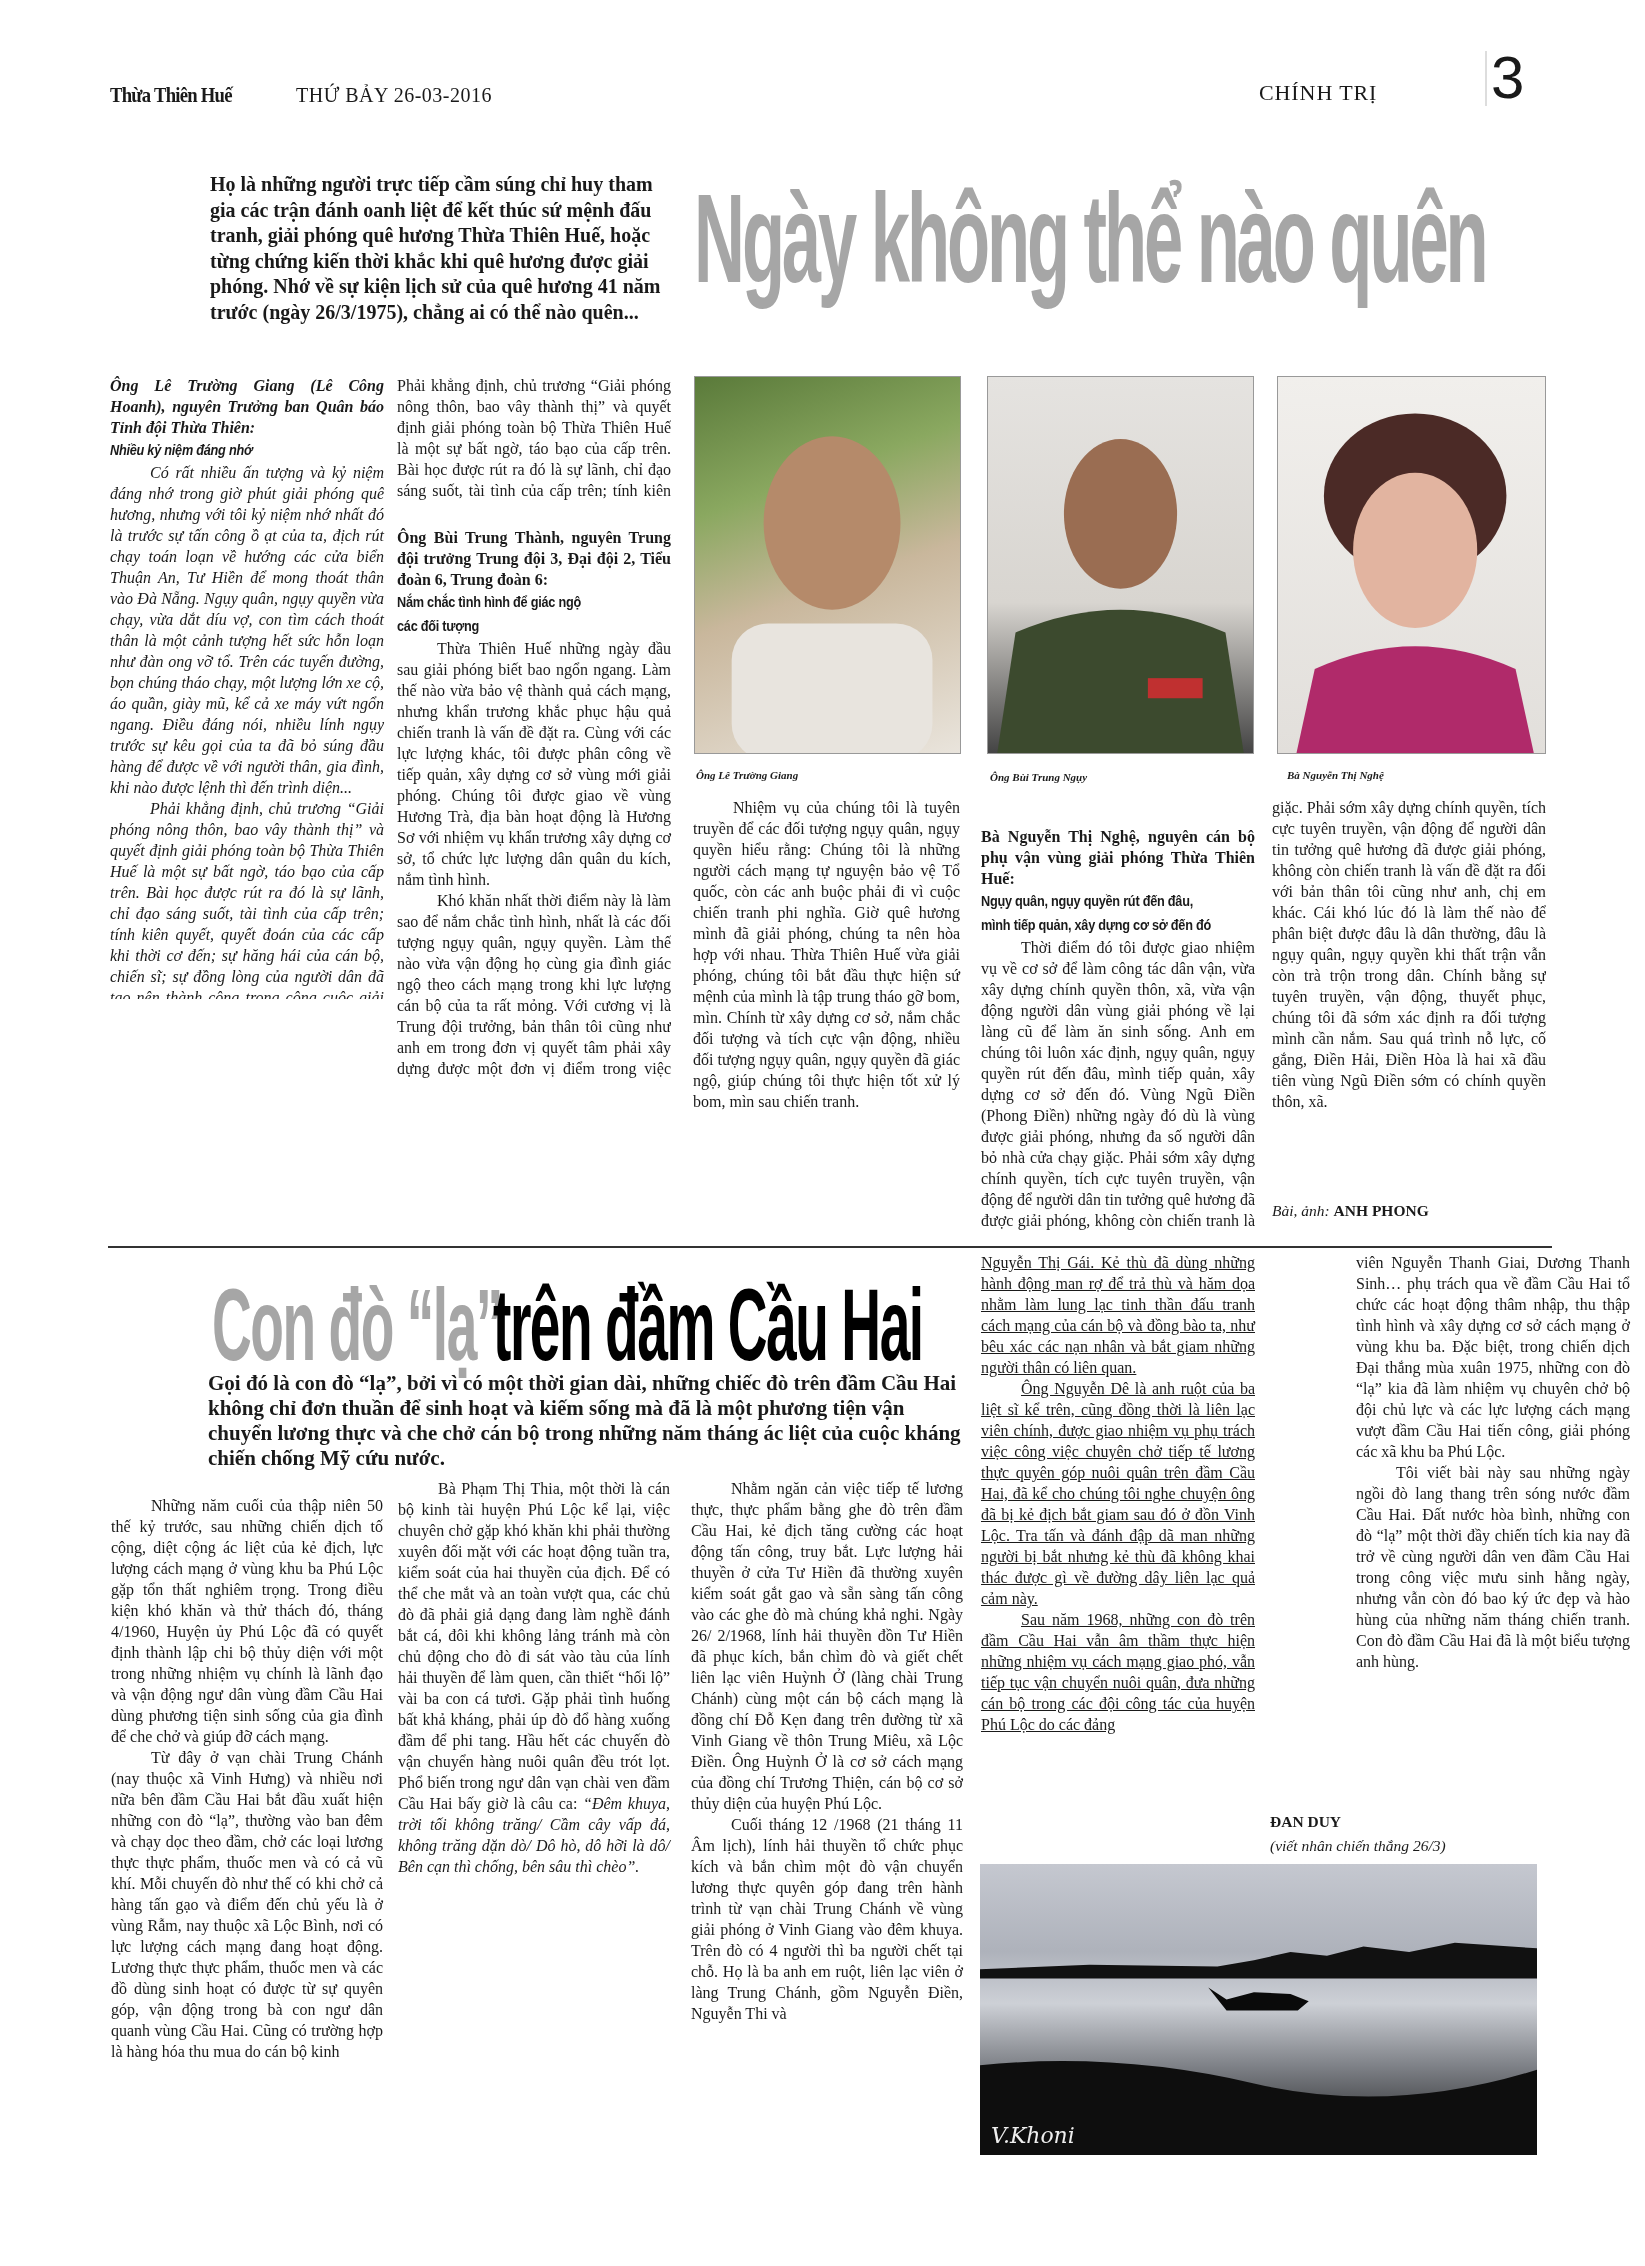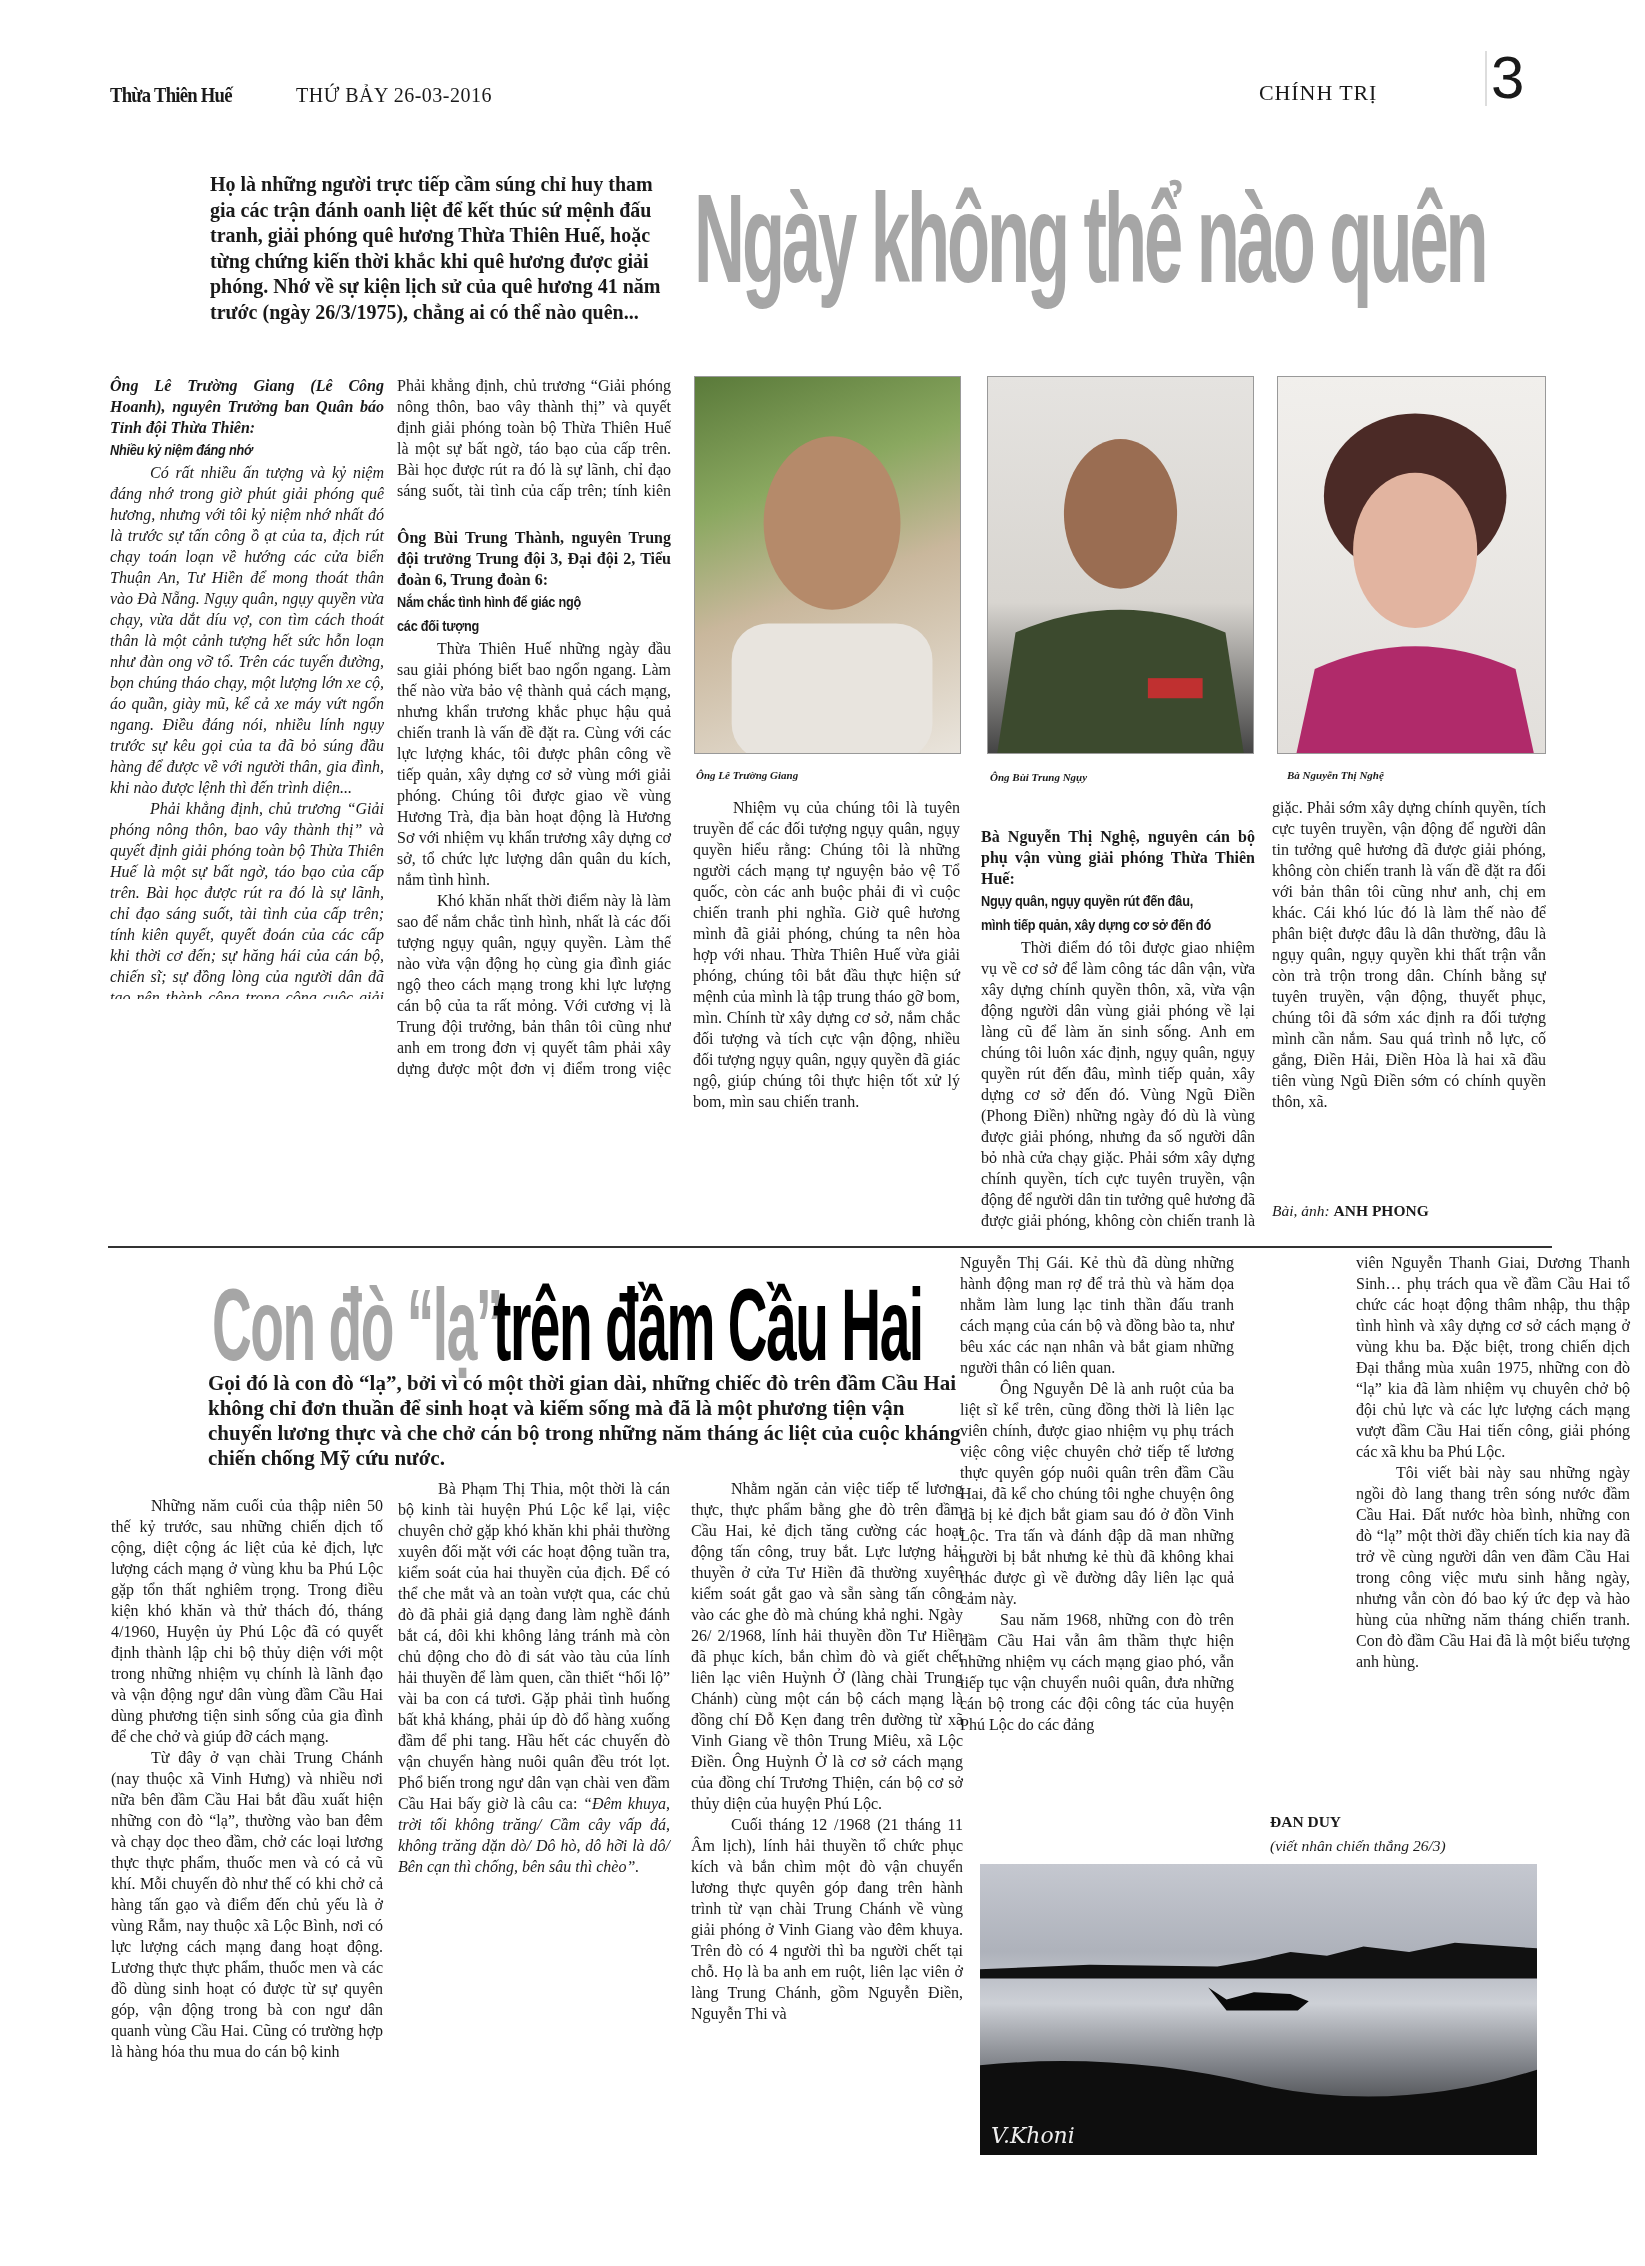--- a/index.html
+++ b/index.html
@@ -114,21 +114,21 @@
 
 <div class="col col2" style="left:398px;top:1478px;width:272px;">
   <p><span>Bà Phạm Thị Thia, một thời là cán bộ kinh tài huyện Phú Lộc kể lại, việc chuyên chở gặp khó khăn khi phải thường xuyên đối mặt với các hoạt động tuần tra, kiểm soát của hai thuyền của địch. Để có thể che mắt và an toàn vượt qua, các chủ đò đã phải giả dạng đang làm nghề đánh bắt cá, đôi khi không lảng tránh mà còn chủ động cho đò đi sát vào tàu của lính hải thuyền để làm quen, cần thiết “hối lộ” vài ba con cá tươi. Gặp phải tình huống bất khả kháng, phải úp đò đổ hàng xuống đầm để phi tang. Hầu hết các chuyến đò vận chuyển hàng nuôi quân đều trót lọt. Phổ biến trong ngư dân vạn chài ven đầm Cầu Hai bấy giờ là câu ca:</span> <em class="quote">“Đêm khuya, trời tối không trăng/ Cầm cây vấp đá, không trăng dặn dò/ Dô hò, dô hỡi là dô/ Bên cạn thì chống, bên sâu thì chèo”.</em></p>
 </div>
 
 <div class="col col2" style="left:691px;top:1478px;width:272px;">
   <p>Nhằm ngăn cản việc tiếp tế lương thực, thực phẩm bằng ghe đò trên đầm Cầu Hai, kẻ địch tăng cường các hoạt động tấn công, truy bắt. Lực lượng hải thuyền ở cửa Tư Hiền đã thường xuyên kiểm soát gắt gao và sẵn sàng tấn công vào các ghe đò mà chúng khả nghi. Ngày 26/ 2/1968, lính hải thuyền đồn Tư Hiền đã phục kích, bắn chìm đò và giết chết liên lạc viên Huỳnh Ở (làng chài Trung Chánh) cùng một cán bộ cách mạng là đồng chí Đỗ Kẹn đang trên đường từ xã Vinh Giang về thôn Trung Miêu, xã Lộc Điền. Ông Huỳnh Ở là cơ sở cách mạng của đồng chí Trương Thiện, cán bộ cơ sở thủy diện của huyện Phú Lộc.</p>
   <p>Cuối tháng 12 /1968 (21 tháng 11 Âm lịch), lính hải thuyền tổ chức phục kích và bắn chìm một đò vận chuyển lương thực quyên góp đang trên hành trình từ vạn chài Trung Chánh về vùng giải phóng ở Vinh Giang vào đêm khuya. Trên đò có 4 người thì ba người chết tại chỗ. Họ là ba anh em ruột, liên lạc viên ở làng Trung Chánh, gồm Nguyễn Điền, Nguyễn Thi và</p>
 </div>
 
-<div class="col col2" style="left:960px;top:1252px;width:274px;">
+<div class="col col2" style="left:981px;top:1252px;width:274px;text-decoration:underline;">
   <p class="noindent">Nguyễn Thị Gái. Kẻ thù đã dùng những hành động man rợ để trả thù và hăm dọa nhằm làm lung lạc tinh thần đấu tranh cách mạng của cán bộ và đồng bào ta, như bêu xác các nạn nhân và bắt giam những người thân có liên quan.</p>
   <p>Ông Nguyễn Dê là anh ruột của ba liệt sĩ kể trên, cũng đồng thời là liên lạc viên chính, được giao nhiệm vụ phụ trách việc công việc chuyên chở tiếp tế lương thực quyên góp nuôi quân trên đầm Cầu Hai, đã kể cho chúng tôi nghe chuyện ông đã bị kẻ địch bắt giam sau đó ở đồn Vinh Lộc. Tra tấn và đánh đập dã man những người bị bắt nhưng kẻ thù đã không khai thác được gì về đường dây liên lạc quả cảm này.</p>
   <p>Sau năm 1968, những con đò trên đầm Cầu Hai vẫn âm thầm thực hiện những nhiệm vụ cách mạng giao phó, vẫn tiếp tục vận chuyển nuôi quân, đưa những cán bộ trong các đội công tác của huyện Phú Lộc do các đảng</p>
 </div>
 
 <div class="col col2" style="left:1336px;top:1252px;width:274px;margin-left:20px;">
   <p class="noindent">viên Nguyễn Thanh Giai, Dương Thanh Sinh… phụ trách qua về đầm Cầu Hai tổ chức các hoạt động thâm nhập, thu thập tình hình và xây dựng cơ sở cách mạng ở vùng khu ba. Đặc biệt, trong chiến dịch Đại thắng mùa xuân 1975, những con đò “lạ” kia đã làm nhiệm vụ chuyên chở bộ đội chủ lực và các lực lượng cách mạng vượt đầm Cầu Hai tiến công, giải phóng các xã khu ba Phú Lộc.</p>
   <p>Tôi viết bài này sau những ngày ngồi đò lang thang trên sóng nước đầm Cầu Hai. Đất nước hòa bình, những con đò “lạ” một thời đầy chiến tích kia nay đã trở về cùng người dân ven đầm Cầu Hai trong công việc mưu sinh hằng ngày, nhưng vẫn còn đó bao ký ức đẹp và hào hùng của những năm tháng chiến tranh. Con đò đầm Cầu Hai đã là một biểu tượng anh hùng.</p>
 </div>
 

